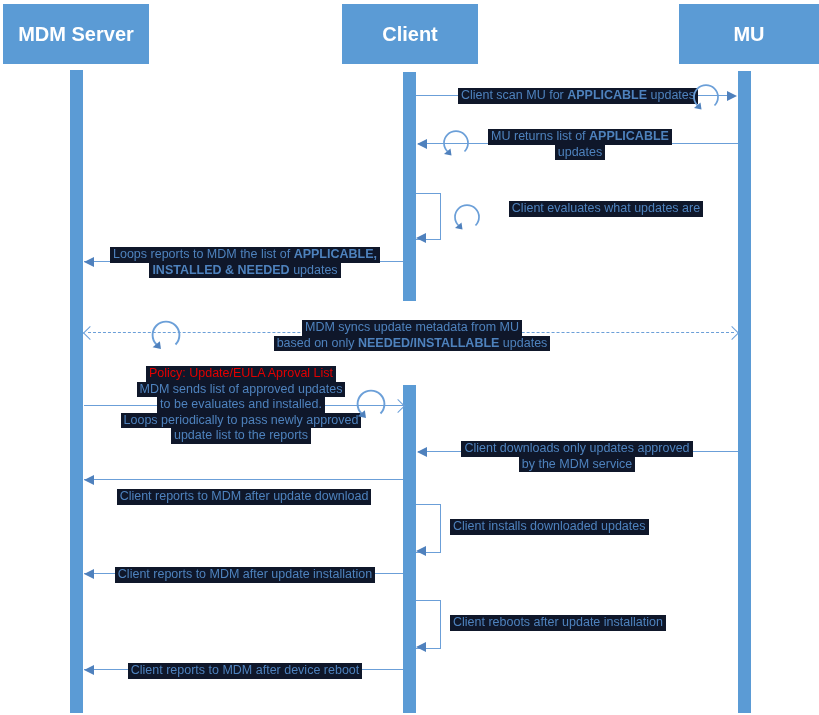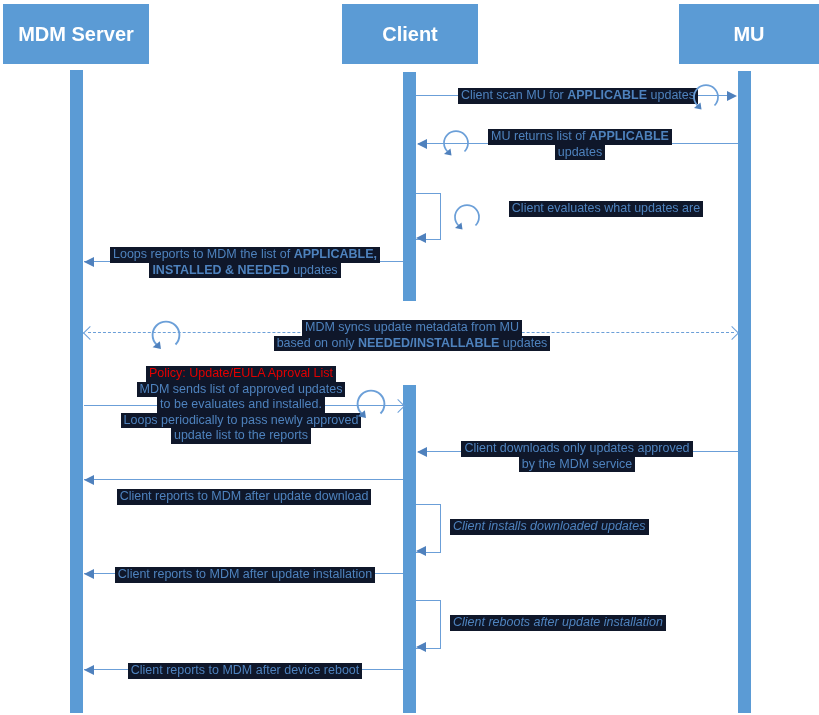--- a/index.html
+++ b/index.html
@@ -20,21 +20,21 @@
   .tri-left  { border-right:10px solid #4f81bd; }
   .tri-right { border-left:10px solid #4f81bd; }
   .chev { position:absolute; width:9px; height:9px; z-index:5;
     border-top:1.6px solid #6b9fd8; border-right:1.6px solid #6b9fd8; }
   .chev.right { transform:rotate(45deg); }
   .chev.left  { transform:rotate(225deg); }
   .selfmsg { position:absolute; width:24px; z-index:2;
     border:1.5px solid #6b9fd8; border-left:none; }
   .lbl { position:absolute; z-index:4; font-size:12.5px; line-height:15.5px; color:#4e82bd;
     display:flex; flex-direction:column; align-items:center; }
-  .lbl.leftal { align-items:center;font-style:italic; }
+  .lbl.leftal { align-items:center; }
   .ln { background:#0f172a; padding:0 3px; white-space:nowrap; }
   .ln b { font-weight:700; }
   .ln.red { color:#e30000; }
   .loop { position:absolute; z-index:5; }
 </style>
 </head>
 <body>
 
 <div class="stage">
 

